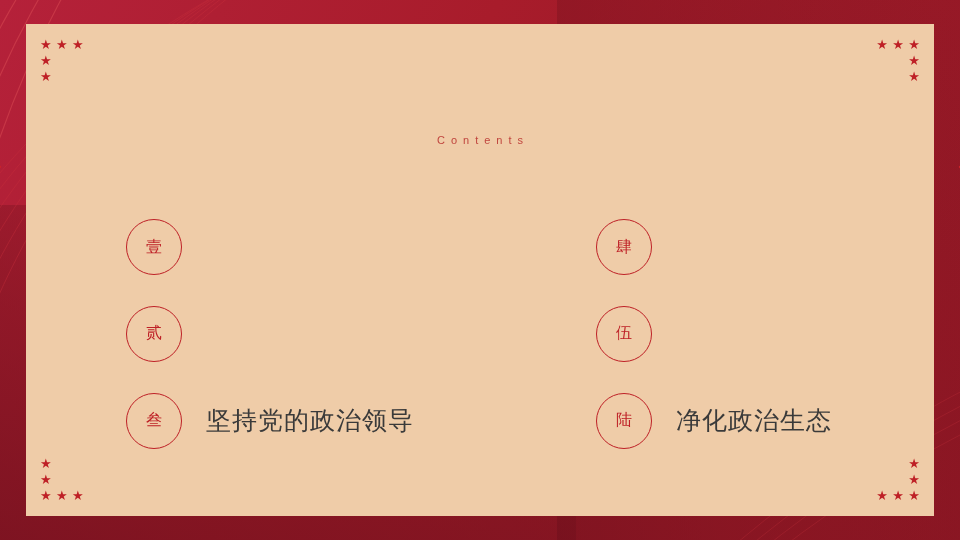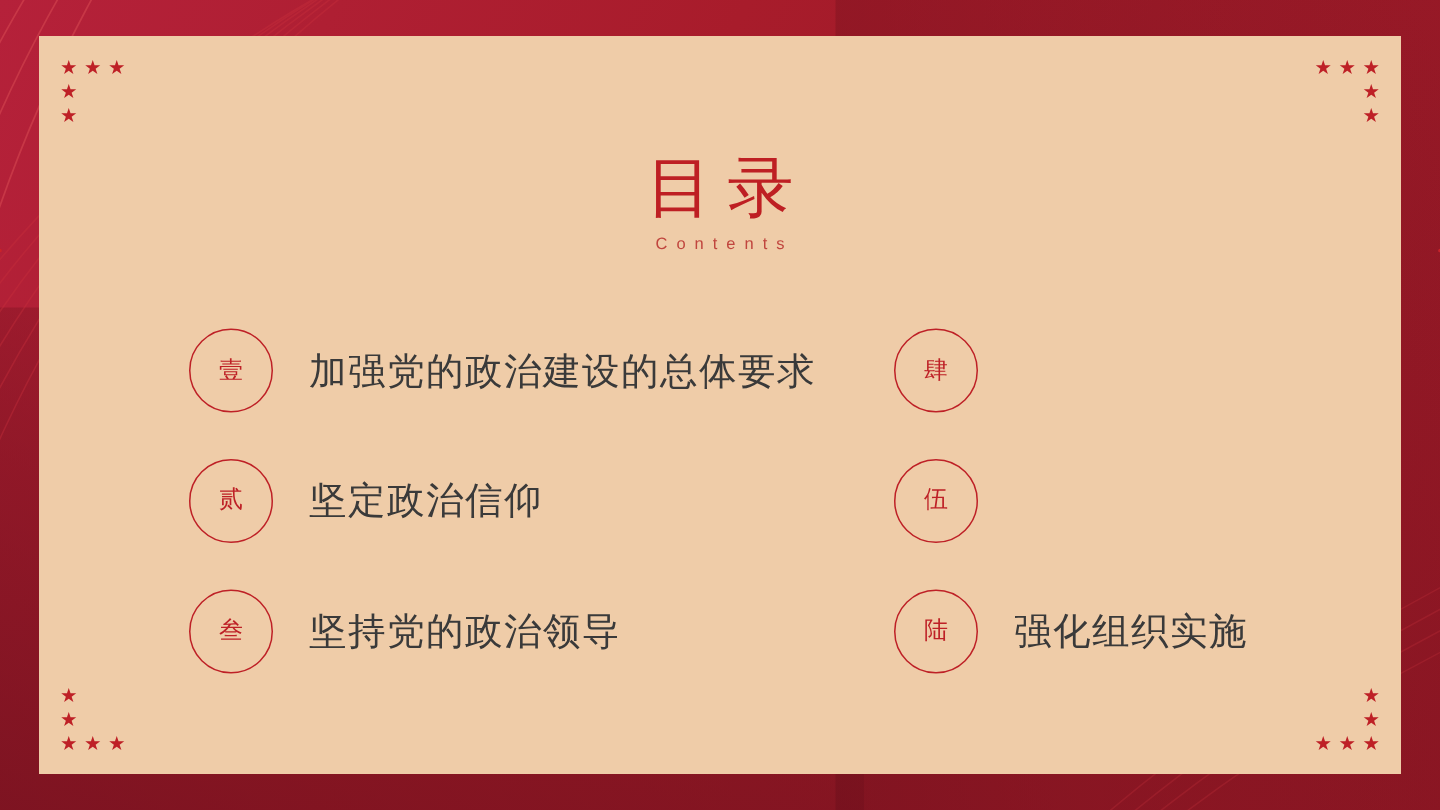--- a/index.html
+++ b/index.html
@@ -254,21 +254,20 @@
           <ellipse cx="49" cy="33" rx="6.5" ry="10" transform="rotate(-14 49 33)"></ellipse>
           <ellipse cx="36" cy="44" rx="6.5" ry="10" transform="rotate(-52 36 44)"></ellipse>
           <ellipse cx="56" cy="44" rx="6.5" ry="10" transform="rotate(-14 56 44)"></ellipse>
           <ellipse cx="43" cy="55" rx="6.5" ry="10" transform="rotate(-52 43 55)"></ellipse>
           <ellipse cx="63" cy="55" rx="6.5" ry="10" transform="rotate(-14 63 55)"></ellipse>
           <ellipse cx="51" cy="66" rx="6.5" ry="10" transform="rotate(-52 51 66)"></ellipse>
         </g>
       </svg>
 
       <div class="title-block">
-        <div class="title-main">目录</div>
         <div class="title-sub">Contents</div>
       </div>
 
       <svg class="wheat wheat-right" width="110" height="86" viewBox="0 0 110 86">
         <g fill="#C8232A" transform="translate(110,0) scale(-1,1)">
           <path d="M104,74 C86,76 66,72 52,62" stroke="#C8232A" stroke-width="2.4" fill="none" stroke-linecap="round"></path>
           <path d="M50,62 C40,52 32,38 28,22 C36,32 46,44 54,54 Z"></path>
           <ellipse cx="33" cy="11" rx="6.5" ry="10" transform="rotate(-18 33 11)"></ellipse>
           <ellipse cx="22" cy="22" rx="6.5" ry="10" transform="rotate(-52 22 22)"></ellipse>
           <ellipse cx="42" cy="22" rx="6.5" ry="10" transform="rotate(-14 42 22)"></ellipse>
@@ -281,42 +280,40 @@
           <ellipse cx="51" cy="66" rx="6.5" ry="10" transform="rotate(-52 51 66)"></ellipse>
         </g>
       </svg>
 
     </div>
 
     <div class="toc">
 
       <div class="toc-item">
         <div class="num-circle">壹</div>
-        <div class="item-label">加强党的政治建设的总体要求</div>
       </div>
 
       <div class="toc-item">
         <div class="num-circle">肆</div>
       </div>
 
       <div class="toc-item">
         <div class="num-circle">贰</div>
-        <div class="item-label">坚定政治信仰</div>
       </div>
 
       <div class="toc-item">
         <div class="num-circle">伍</div>
       </div>
 
       <div class="toc-item">
         <div class="num-circle">叁</div>
         <div class="item-label">坚持党的政治领导</div>
       </div>
 
       <div class="toc-item">
         <div class="num-circle">陆</div>
-        <div class="item-label">强化组织实施</div>
+        <div class="item-label">净化政治生态</div>
       </div>
 
     </div>
 
   </div>
 </div>
 
 </body></html>

